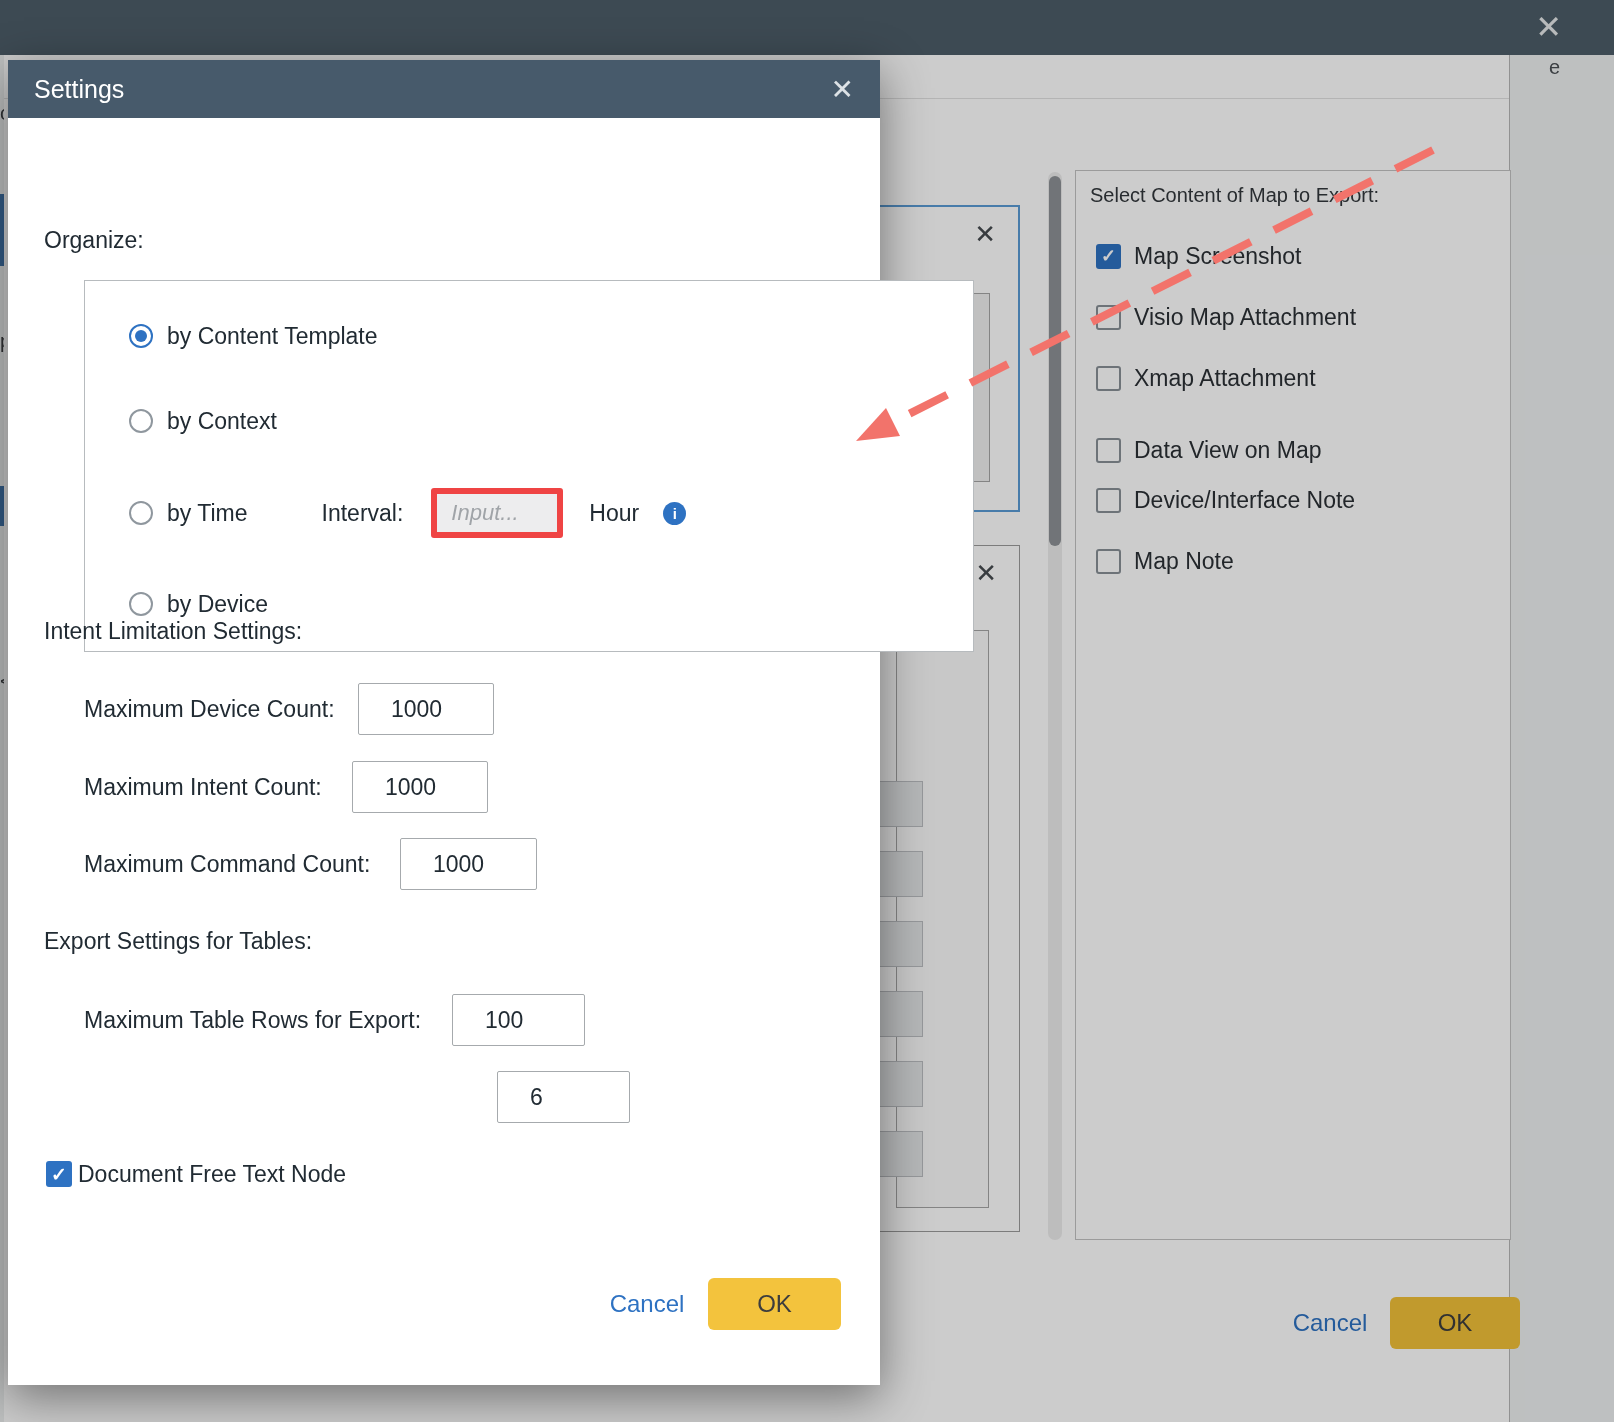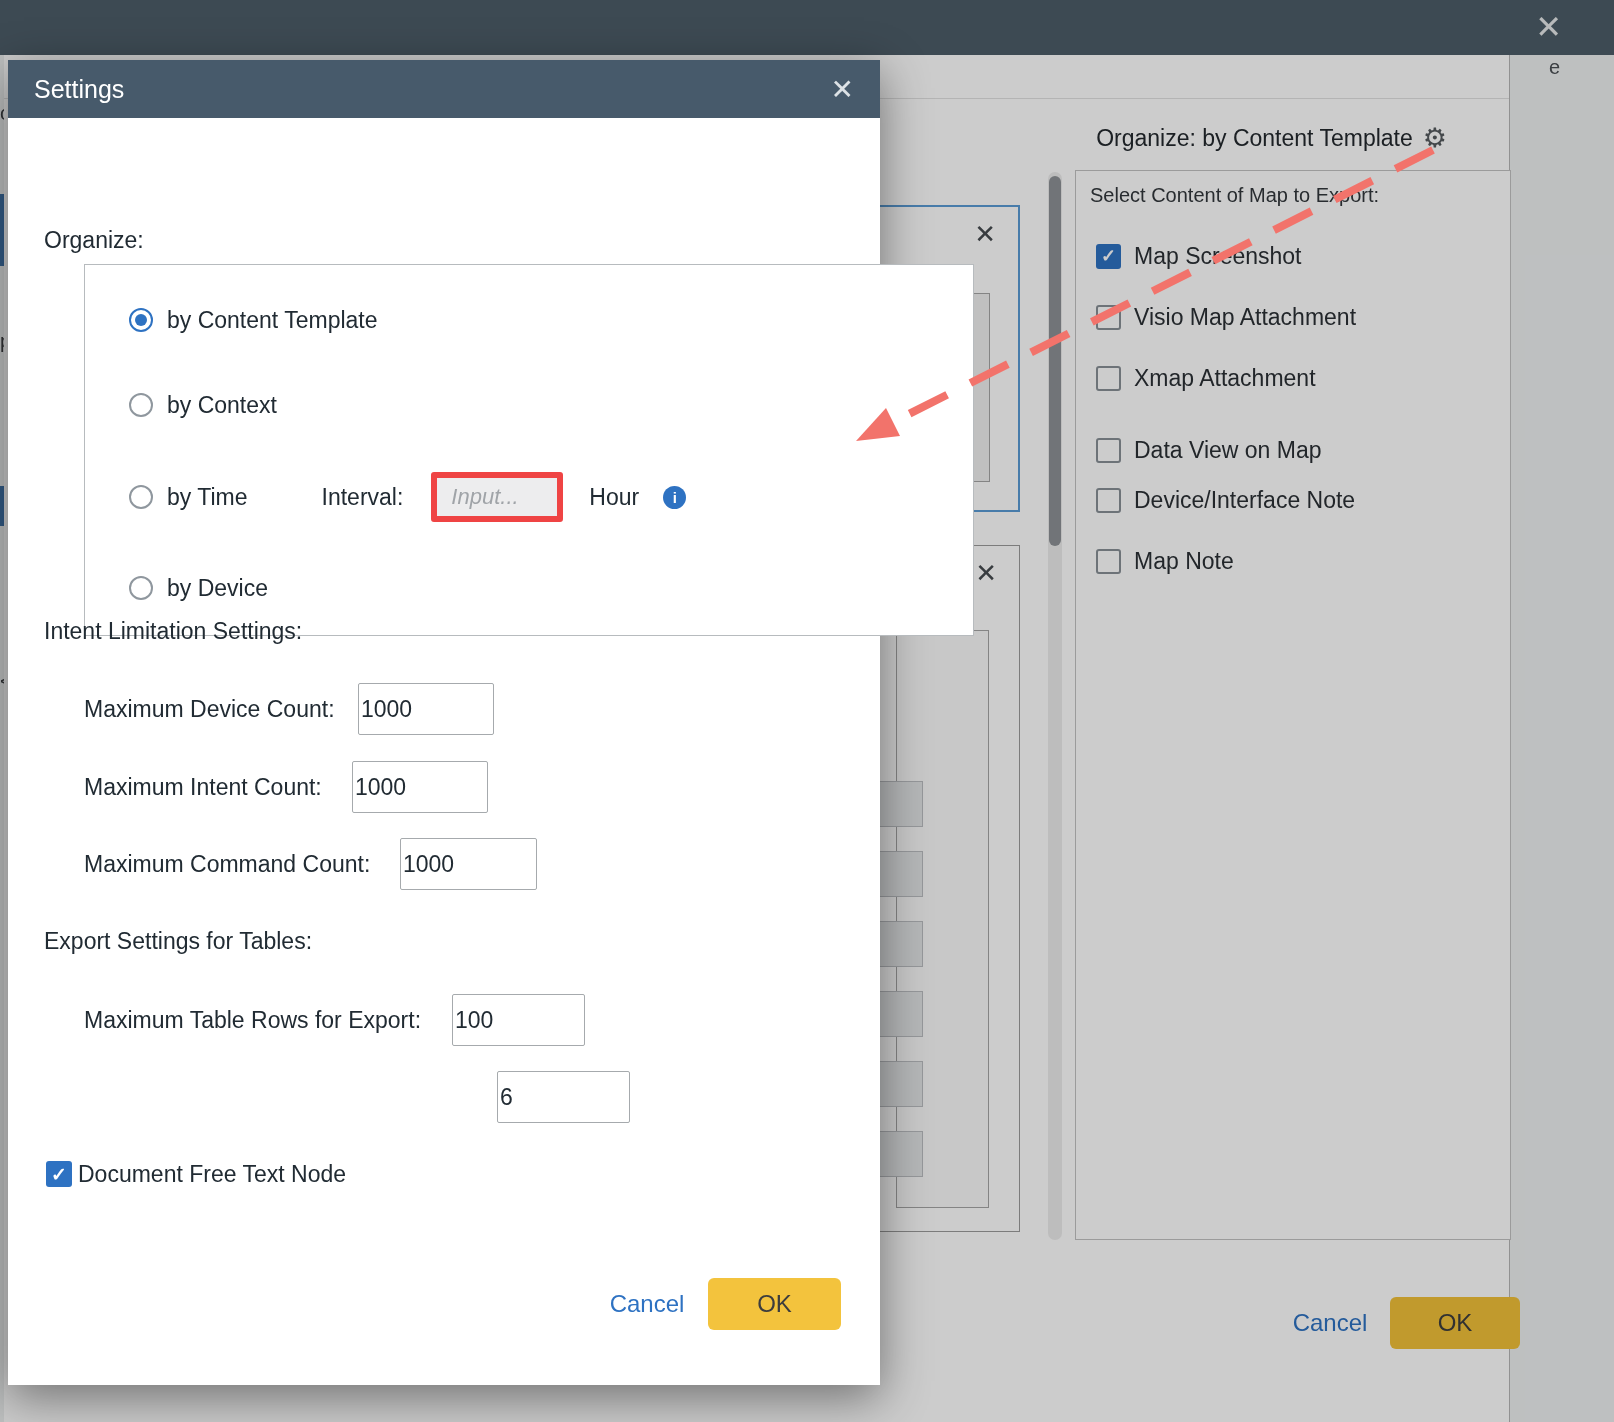--- a/index.html
+++ b/index.html
@@ -49,38 +49,38 @@
   .dim { position:absolute; inset:0; background:rgba(0,0,0,0.20); z-index:2; }
 
   
   .settings { position:absolute; left:8px; top:60px; width:872px; height:1325px; background:#ffffff; z-index:3;
               box-shadow:0 12px 45px rgba(0,0,0,0.45); color:#212b33; font-size:23px; }
   .s-titlebar { height:58px; background:#475a6b; display:flex; align-items:center; justify-content:space-between; padding:16px 26px; }
   .s-title { color:#ffffff; font-size:25px; }
   .s-close { color:#dde2e6; font-size:28px; cursor:pointer; }
 
   .s-organize { position:absolute; left:36px; top:167px; }
-  .group-box { position:absolute; left:76px; top:204px; width:890px; height:372px; border:1px solid #b7bbbe; background:#fff; }
+  .group-box { position:absolute; left:76px; top:220px; width:890px; height:372px; border:1px solid #b7bbbe; background:#fff; }
   .radio-row { position:absolute; left:44px; height:34px; display:flex; align-items:center; gap:14px; cursor:pointer; }
   .radio-row.tall { height:50px; }
   .radio { width:24px; height:24px; border-radius:50%; border:2px solid #8f979e; background:#fff; position:relative; flex:0 0 auto; }
   .radio.selected { border-color:#2e72c2; }
   .radio.selected::after { content:""; position:absolute; left:4px; top:4px; width:12px; height:12px; border-radius:50%; background:#2e72c2; }
   .interval-label { margin-left:60px; }
   .interval-input { margin-left:14px; width:132px; height:50px; background:#ededee; border:6px solid #ef4444; border-radius:3px;
                     font-size:22px; padding:0 14px; font-family:"Liberation Sans", sans-serif; color:#43484c; }
   .interval-input::placeholder { font-style:italic; color:#a0a4a8; }
   .hour-label { margin-left:12px; }
   .info-icon { margin-left:10px; width:23px; height:23px; border-radius:50%; background:#2e72c2; color:#fff; font-size:15px;
                font-weight:bold; display:flex; align-items:center; justify-content:center; cursor:pointer; }
 
   .s-section1 { position:absolute; left:36px; top:558px; }
   .s-section2 { position:absolute; left:36px; top:868px; }
   .f-label { position:absolute; left:76px; height:52px; line-height:52px; }
-  .f-input { position:absolute; height:52px; border:1px solid #a6aaad; border-radius:2px; font-size:23px; padding:0 2px;
+  .f-input { position:absolute; height:52px; border:1px solid #a6aaad; border-radius:2px; font-size:23px; padding:0 32px;
              color:#212b33; font-family:"Liberation Sans", sans-serif; background:#fff; }
 
   .doc-row { position:absolute; left:38px; top:1097px; height:34px; display:flex; align-items:center; gap:6px; cursor:pointer; }
   .cb-lg { width:26px; height:26px; border-radius:3px; background:#2e72c2; display:flex; align-items:center; justify-content:center; flex:0 0 auto; }
   .cb-lg::after { content:"✓"; color:#fff; font-size:19px; font-weight:bold; }
 
   .s-cancel { position:absolute; left:599px; top:1218px; width:80px; height:52px; line-height:52px; text-align:center;
               font-size:24px; color:#2e72c2; cursor:pointer; }
   .s-ok { position:absolute; left:700px; top:1218px; width:133px; height:52px; background:#f3c33d; border:none; border-radius:6px;
           font-size:24px; color:#3d3d3d; cursor:pointer; font-family:"Liberation Sans", sans-serif; }
@@ -101,24 +101,20 @@
     <span class="frag" style="top:102px;">o</span>
     <span class="frag" style="top:330px;">p</span>
     <span class="frag" style="top:670px;">&lt;</span>
     <span class="frag-e">e</span>
     <span class="sliver" style="top:194px; height:72px;"></span>
     <span class="sliver" style="top:486px; height:40px;"></span>
 
     <div class="bg-dialog">
       <div class="bg-divider"></div>
 
-      <div class="organize-line">
-        <span>Organize: by Content Template</span>
-        <span class="gear">⚙</span>
-      </div>
 
       <div class="card card1">
         <span class="card-close">✕</span>
         <div class="card-inner"></div>
       </div>
       <div class="card card2">
         <span class="card-close">✕</span>
         <div class="card-inner"></div>
         <div class="mini" style="top:235px;"></div>
         <div class="mini" style="top:305px;"></div>

